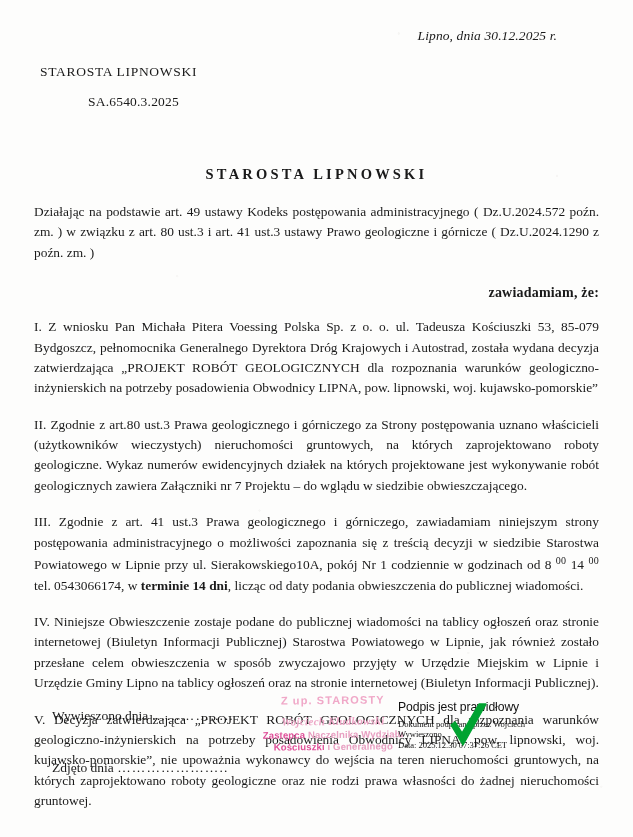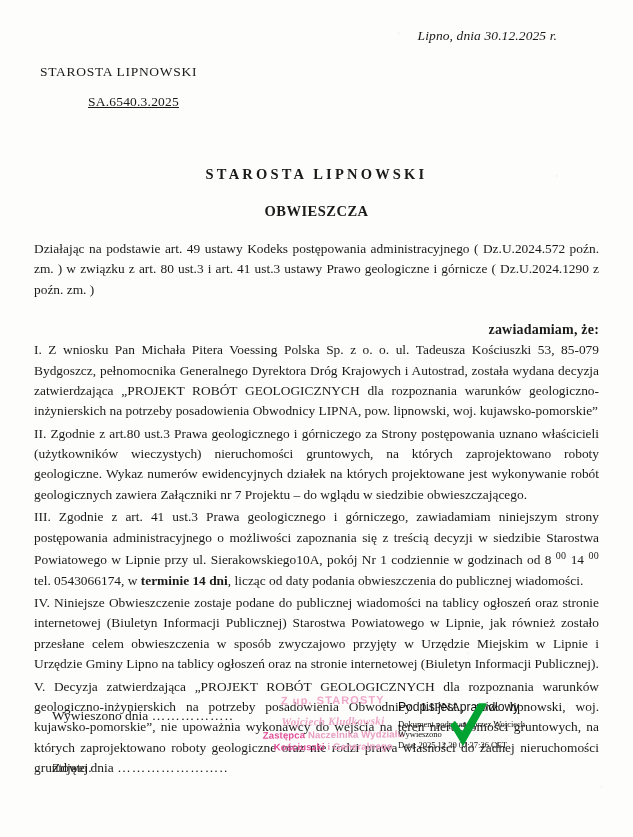--- a/index.html
+++ b/index.html
@@ -60,21 +60,20 @@
     font-size: 13.5px;
     letter-spacing: .7px;
     padding-top: 20px;
     padding-left: 6px;
   }
   .case-number {
     font-size: 13.5px;
     padding-top: 14px;
     padding-left: 54px;
     letter-spacing: .2px;
-    text-decoration: underline;
   }
 
   
   .doc-title {
     text-align: center;
     font-weight: bold;
     font-size: 14.5px;
     letter-spacing: 3.2px;
     margin-top: 56px;
   }
@@ -92,21 +91,21 @@
     margin-top: 22px;
     letter-spacing: .2px;
   }
 
   
   .para {
     font-size: 13.4px;
     line-height: 1.52;
     text-align: justify;
     text-justify: inter-word;
-    margin-top: 2px;
+    margin-top: 16px;
   }
   .para.lead { margin-top: 19px; }
   .bold { font-weight: bold; }
   sup.hr {
     font-size: 10px;
     vertical-align: super;
     letter-spacing: .3px;
   }
 
   
@@ -203,21 +202,20 @@
 <div class="sheet">
 
   <div class="place-date">Lipno, dnia 30.12.2025 r.</div>
 
   <div class="office-name">STAROSTA LIPNOWSKI</div>
 
   <div class="case-number">SA.6540.3.2025</div>
 
   <div class="doc-title">STAROSTA LIPNOWSKI</div>
 
-  <div class="doc-subtitle">OBWIESZCZA</div>
 
   <div class="para lead">Działając na podstawie art. 49 ustawy Kodeks postępowania administracyjnego ( Dz.U.2024.572 poźn. zm. ) w związku z art. 80 ust.3 i  art. 41 ust.3 ustawy Prawo geologiczne i górnicze ( Dz.U.2024.1290 z poźn. zm. )</div>
 
   <div class="notify-line">zawiadamiam, że:</div>
 
   <div class="para">I. Z wniosku Pan Michała Pitera Voessing Polska Sp. z o. o. ul. Tadeusza Kościuszki 53, 85-079 Bydgoszcz, pełnomocnika Generalnego Dyrektora Dróg Krajowych i Autostrad, została wydana decyzja zatwierdzająca „PROJEKT ROBÓT GEOLOGICZNYCH dla  rozpoznania warunków geologiczno-inżynierskich na potrzeby posadowienia Obwodnicy LIPNA, pow. lipnowski, woj. kujawsko-pomorskie”</div>
 
   <div class="para">II. Zgodnie z art.80 ust.3 Prawa geologicznego i górniczego za Strony postępowania uznano właścicieli (użytkowników wieczystych) nieruchomości gruntowych, na których zaprojektowano roboty geologiczne. Wykaz numerów ewidencyjnych działek na których projektowane jest wykonywanie robót geologicznych zawiera Załączniki nr 7 Projektu – do wglądu w siedzibie obwieszczającego.</div>
 
   <div class="para">

